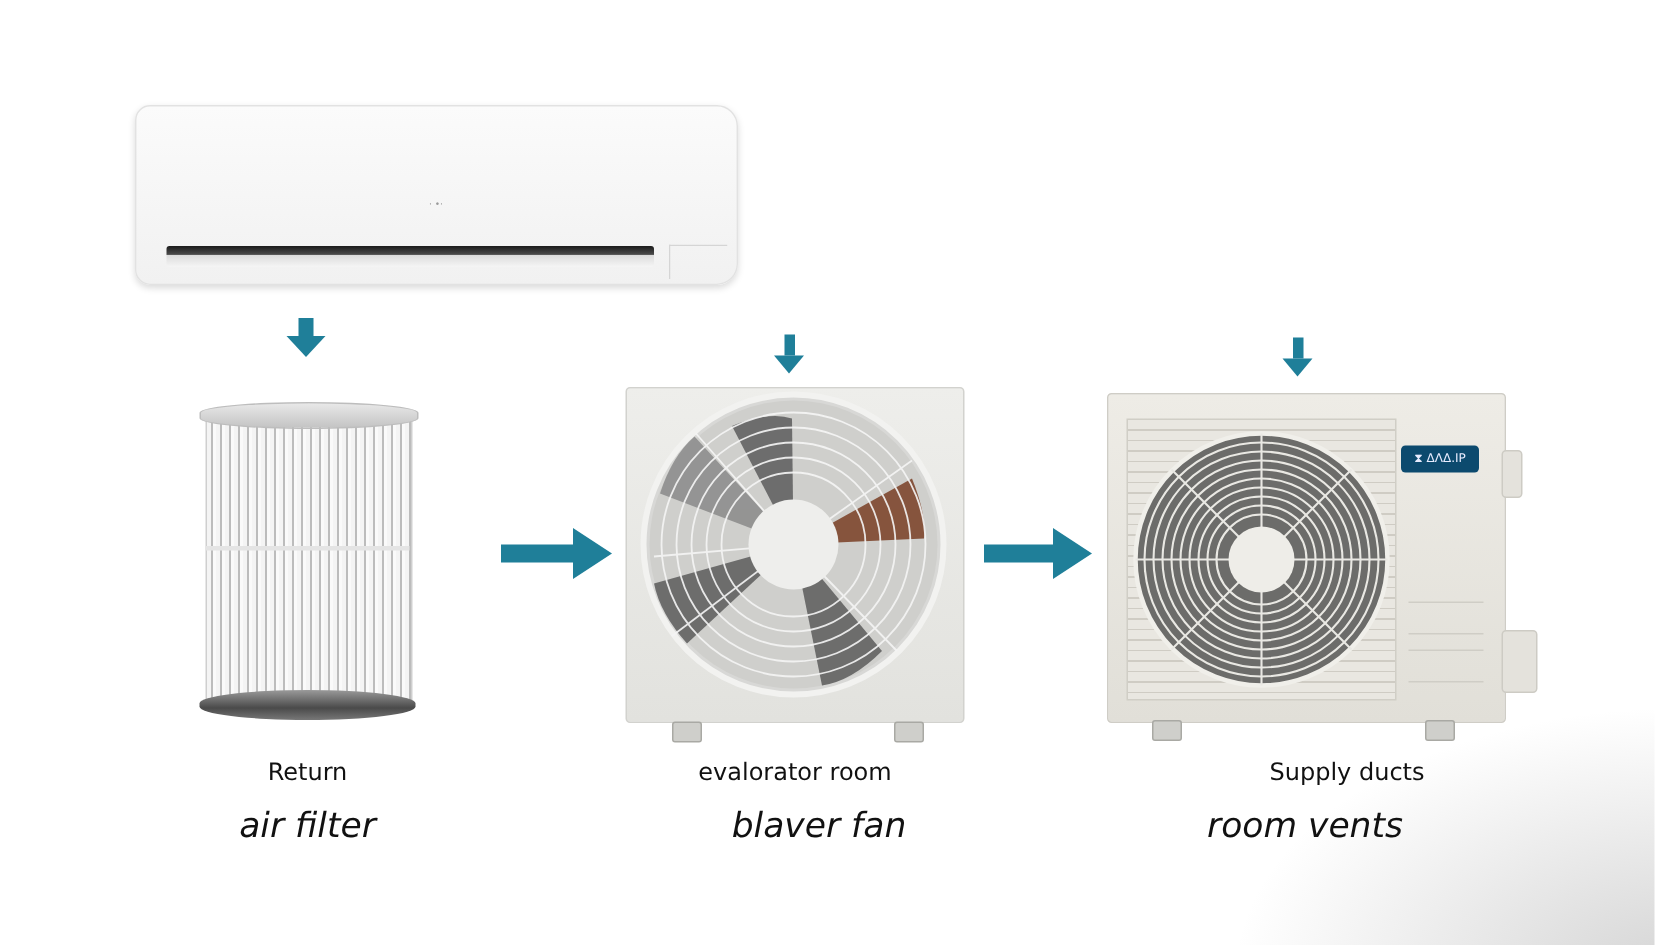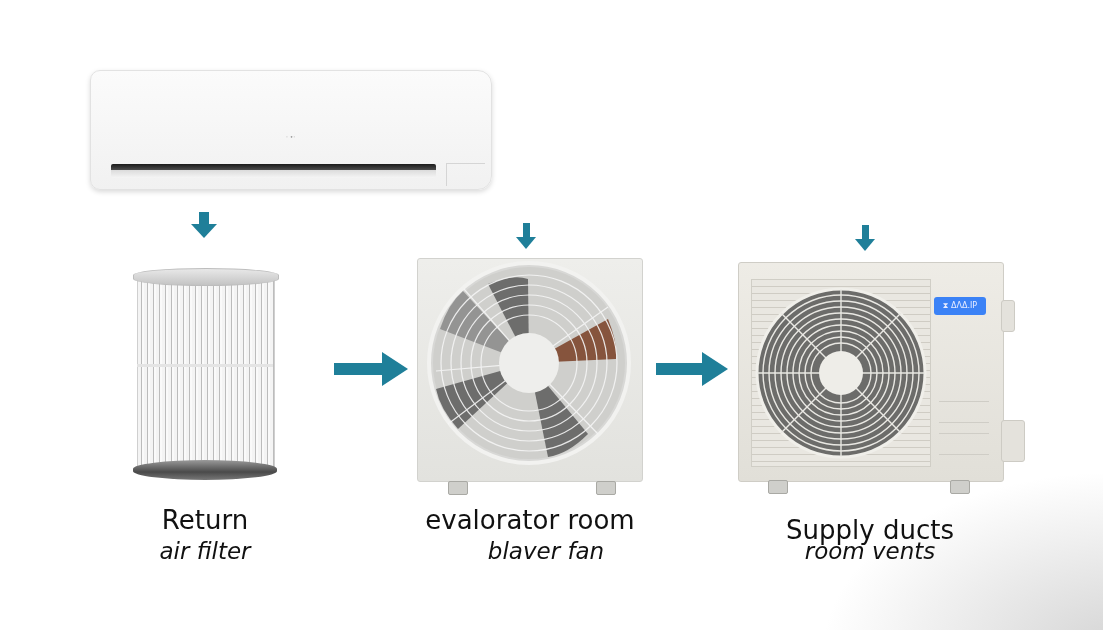--- a/index.html
+++ b/index.html
@@ -22,25 +22,25 @@
   .filter{left:133px;top:268px;width:144px;height:212px;}
   .filter .body{left:4px;top:12px;width:136px;height:188px;background:repeating-linear-gradient(90deg,#f4f4f4 0px,#f4f4f4 3px,#bcbcbc 3px,#bcbcbc 4px,#fafafa 4px,#fafafa 6px);border-left:1px solid #cfcfcf;border-right:1px solid #cfcfcf;}
   .filter .band{left:4px;top:96px;width:136px;height:3px;background:#e4e4e4;}
   .filter .top{left:0;top:0;width:144px;height:16px;background:linear-gradient(#e8e8e8,#c4c4c4);border-radius:50%/40%;border:1px solid #bdbdbd;}
   .filter .bottom{left:0;top:192px;width:144px;height:20px;background:linear-gradient(#9a9a9a,#4a4a4a 60%,#777);border-radius:50%/45%;}
   
   .box1{left:417px;top:258px;width:224px;height:222px;background:linear-gradient(#eeeeeb,#e2e2de);border:1px solid #d2d2ce;border-radius:3px;}
   .box2{left:738px;top:262px;width:264px;height:218px;background:linear-gradient(#eeece6,#e1dfd8);border:1px solid #cfcdc6;border-radius:3px;}
   .foot{position:absolute;width:18px;height:12px;background:#cfcfcb;border:1px solid #a9a9a4;border-radius:2px;}
   .slats{background:repeating-linear-gradient(#e9e7e1 0px,#e9e7e1 6px,#cfccc4 6px,#cfccc4 7px);border:1px solid #d0cec6;}
-  .badge{left:934px;top:297px;width:52px;height:18px;background:#3b82f6;border-radius:3px;color:#e8ecff;font-size:8px;line-height:18px;text-align:center;font-family:"DejaVu Sans",sans-serif;}
+  .badge{left:934px;top:297px;width:52px;height:18px;background:#0c4a6e;border-radius:3px;color:#e8ecff;font-size:8px;line-height:18px;text-align:center;font-family:"DejaVu Sans",sans-serif;}
   .side-bump{background:#e4e2dc;border:1px solid #cdcbc4;border-radius:3px;}
   
   .label{position:absolute;text-align:center;color:#111;font-family:"DejaVu Sans","Liberation Sans",sans-serif;white-space:nowrap;}
-  .l1{font-size:26px;}
+  .l1{font-size:16px;}
   .l2{font-size:23px;font-style:italic;}
 </style>
 </head>
 <body>
 
 <div class="abs shade"></div>
 
 <div class="abs indoor">
   <div class="abs logo">· •·</div>
   <div class="abs vent"></div>
@@ -137,14 +137,14 @@
 <div class="abs badge">⧗ ΔΛΔ.ΙΡ</div>
 <div class="foot" style="left:768px;top:480px;"></div>
 <div class="foot" style="left:950px;top:480px;"></div>
 
 <div class="label l1" style="left:105px;top:505px;width:200px;">Return</div>
 <div class="label l2" style="left:105px;top:538px;width:200px;">air filter</div>
 
 <div class="label l1" style="left:400px;top:505px;width:260px;">evalorator room</div>
 <div class="label l2" style="left:416px;top:538px;width:260px;">blaver fan</div>
 
-<div class="label l1" style="left:745px;top:505px;width:250px;margin-top:10px;">Supply ducts</div>
+<div class="label l1" style="left:773px;top:505px;width:250px;">Supply ducts</div>
 <div class="label l2" style="left:745px;top:538px;width:250px;">room vents</div>
 
 </body></html>

